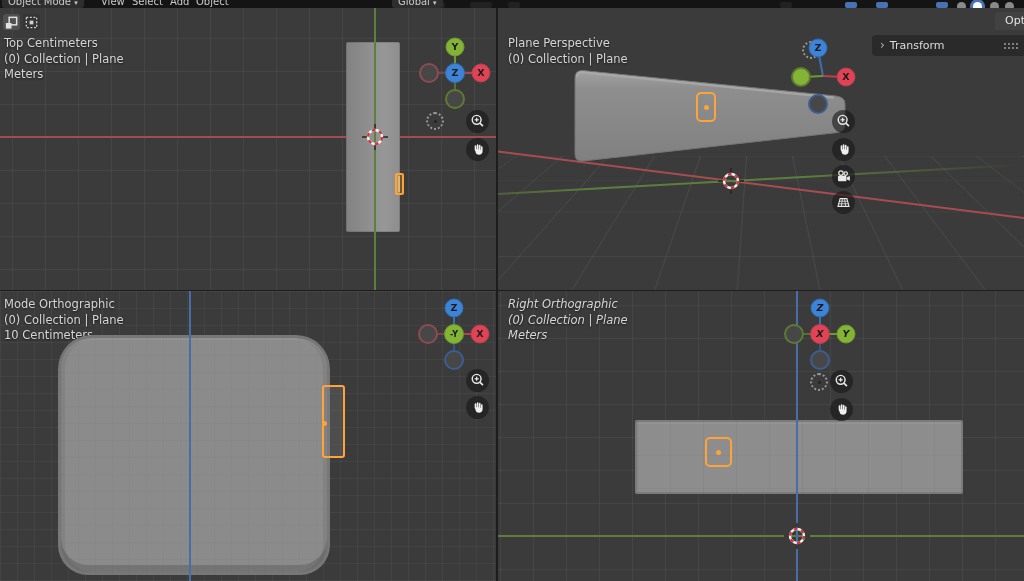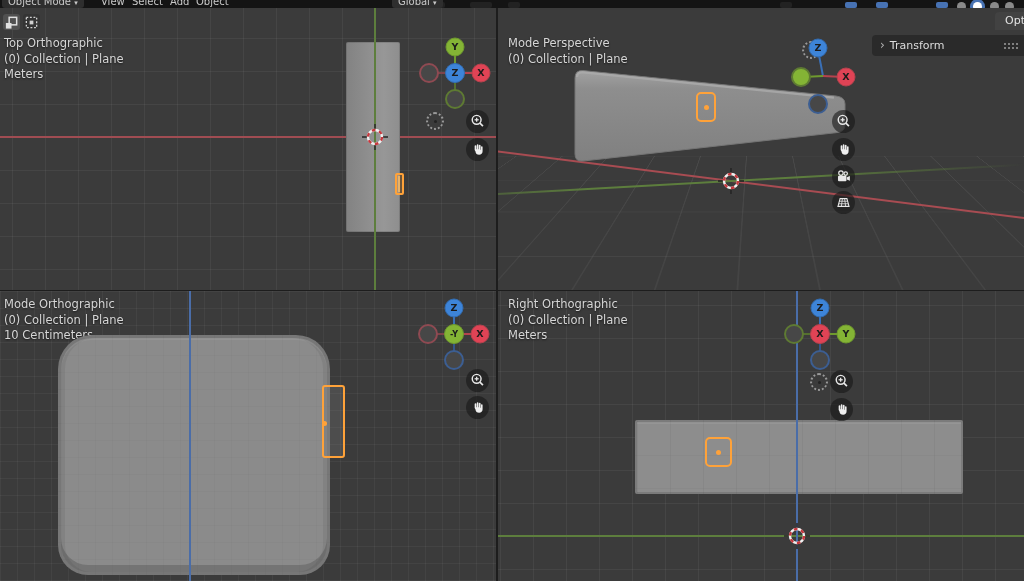--- a/index.html
+++ b/index.html
@@ -11,21 +11,21 @@
   .tb-box{background:#2e2e2e;border-radius:3px;padding:0 6px;}
   .tb-ico{position:absolute;top:2px;height:6px;width:12px;border-radius:2px;background:#2e2e2e;}
   .tb-ico.blue{background:#4772b3;}
   .tb-sph{position:absolute;top:2px;width:9px;height:9px;border-radius:50%;background:#8a8a8a;}
   .tb-sph.on{background:#fff;box-shadow:0 0 0 3px #4772b3;}
   
   .vp{position:absolute;overflow:hidden;background:#3b3b3b;}
   #vp-tl{left:0;top:8px;width:496px;height:282px;}
   #vp-tr{left:498px;top:8px;width:526px;height:282px;}
   #vp-bl{left:0;top:291px;width:496px;height:290px;}
-  #vp-br{left:498px;top:291px;width:526px;height:290px;}
+  #vp-br{left:498px;top:291px;width:526px;height:290px;font-style:italic;}
   .grid33{background-image:linear-gradient(rgba(255,255,255,.05) 1px,transparent 1px),
     linear-gradient(90deg,rgba(255,255,255,.05) 1px,transparent 1px);background-size:33px 33px;}
   .grid17{background-image:linear-gradient(rgba(255,255,255,.045) 1px,transparent 1px),
     linear-gradient(90deg,rgba(255,255,255,.045) 1px,transparent 1px);background-size:17px 17px;}
   .vp-info{position:absolute;color:#d6d6d6;font-size:11.5px;line-height:15.5px;
     text-shadow:0 1px 2px rgba(0,0,0,.6);pointer-events:none;}
   .axis{position:absolute;}
   .ax-h{height:2px;left:0;right:0;}
   .ax-v{width:2px;top:0;bottom:0;}
   
@@ -91,21 +91,21 @@
     </svg>
   </div>
   <div class="tool-btn" style="left:23px;top:6px;background:#343434;">
     <svg width="15" height="15" viewBox="0 0 16 16">
       <rect x="2.5" y="2.5" width="11" height="11" fill="none" stroke="#cfcfcf" stroke-width="1.4" stroke-dasharray="2 1.8"></rect>
       <rect x="6" y="6" width="4" height="4" fill="#cfcfcf"></rect>
     </svg>
   </div>
 
   <div class="vp-info" style="left:4px;top:28px;">
-    <div>Top Orthographic</div>
+    <div>Top Centimeters</div>
     <div>(0) Collection | Plane</div>
     <div>Meters</div>
   </div>
 
   <div class="axis ax-h" style="top:128px;background:#a04c52;"></div>
 
   <div style="position:absolute;left:346px;top:34px;width:54px;height:190px;border-radius:2px;
     background:linear-gradient(90deg,#828282,#979797 70%,#8e8e8e);box-shadow:inset 0 0 0 1px rgba(0,0,0,.12);"></div>
 
   <div class="axis ax-v" style="left:374px;background:#5d7e3d;"></div>
@@ -156,21 +156,21 @@
 </div>
 
 <div id="vp-tr" class="vp">
   <div id="persp-floor"></div>
 
   <div class="axis" style="left:-117px;top:172px;width:700px;height:2px;background:#a84c52;transform:rotate(7.2deg);"></div>
   <div class="axis" style="left:-117px;top:172px;width:700px;height:2px;transform:rotate(-3.2deg);
     background:linear-gradient(90deg,rgba(93,126,61,0) 0%,#5d7e3d 30%,#5d7e3d 60%,rgba(93,126,61,0) 92%);"></div>
 
   <div class="vp-info" style="left:10px;top:28px;">
-    <div>Mode Perspective</div>
+    <div>Plane Perspective</div>
     <div>(0) Collection | Plane</div>
   </div>
 
   <svg style="position:absolute;left:70px;top:50px;" width="290" height="110" viewBox="0 0 290 110">
     <defs>
       <linearGradient id="boxgrad" x1="0" y1="0" x2="0" y2="1">
         <stop offset="0" stop-color="#a2a2a2"></stop>
           <stop offset="0.2" stop-color="#8e8e8e"></stop>
           <stop offset="1" stop-color="#808080"></stop>
       </linearGradient>

